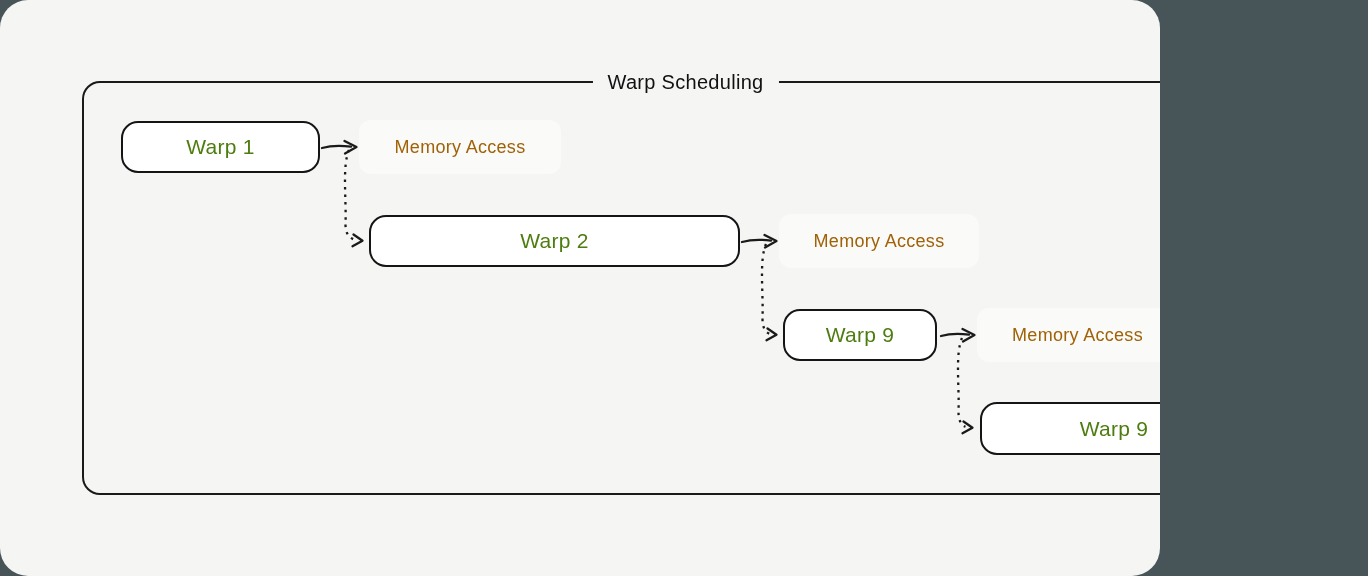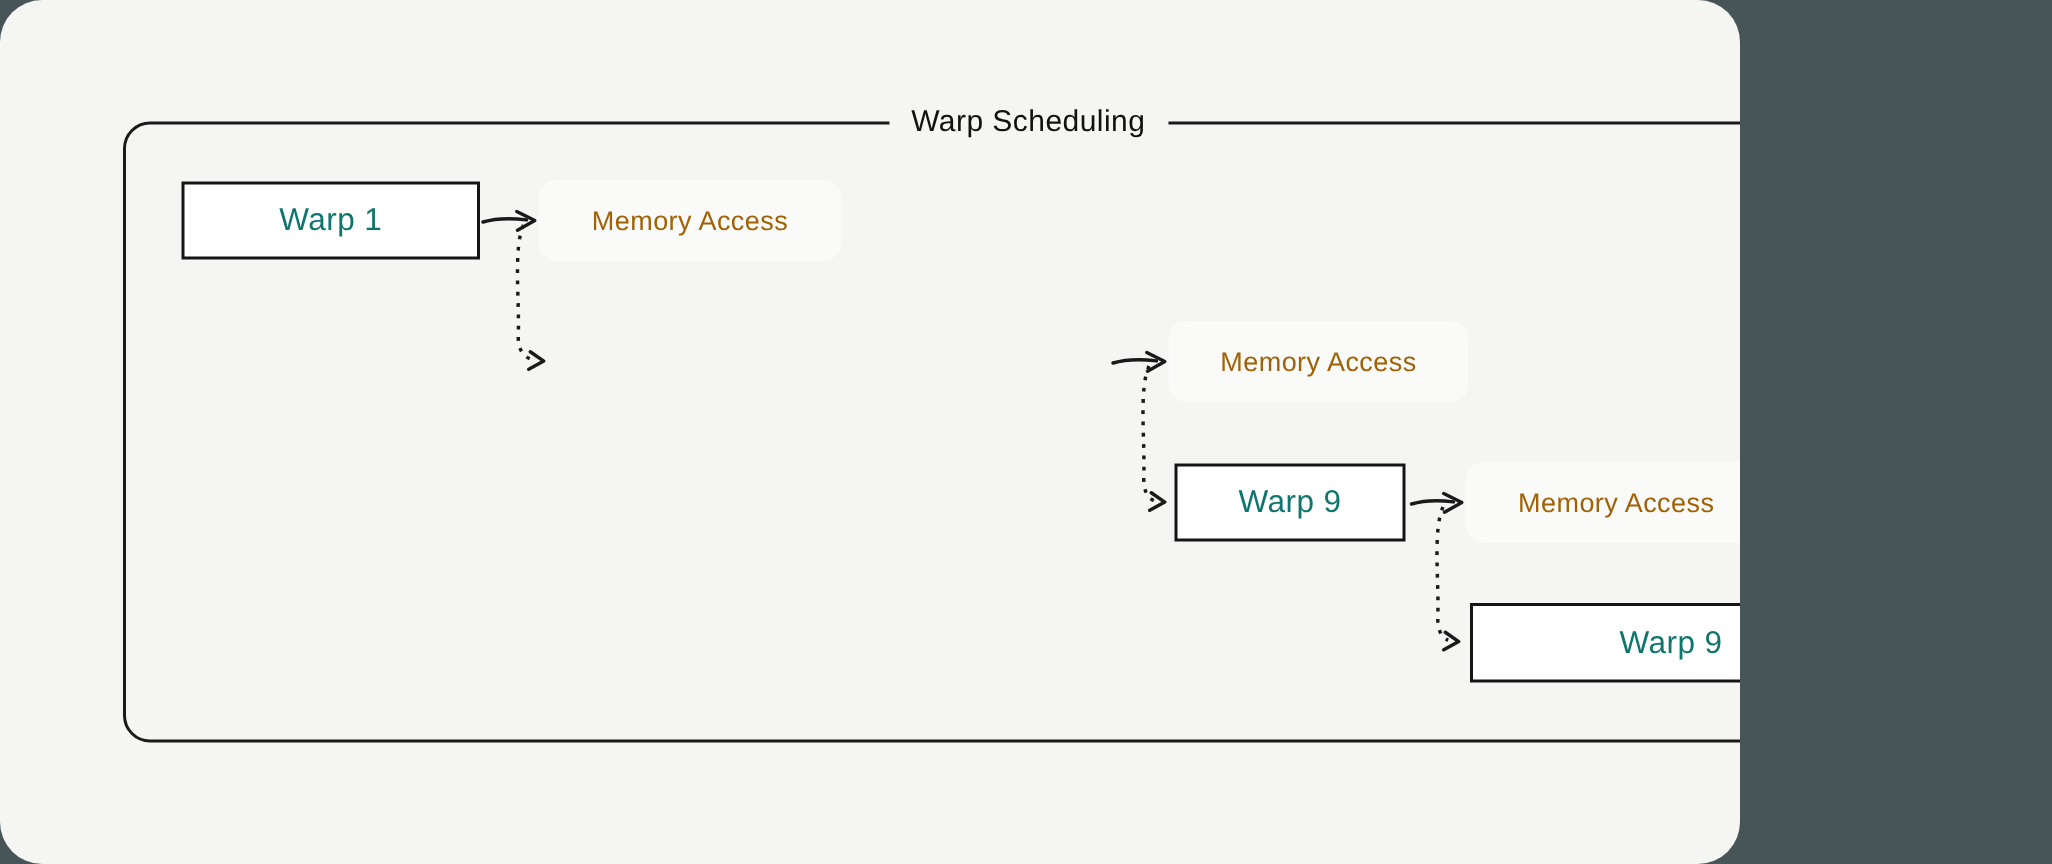--- a/index.html
+++ b/index.html
@@ -37,25 +37,25 @@
   }
   .node{
     position:absolute;
     display:flex;align-items:center;justify-content:center;
     box-sizing:border-box;
     white-space:nowrap;
   }
   .warp{
     background:#ffffff;
     border:2.2px solid #151515;
-    border-radius:0;
+    border-radius:17px;
     font-size:21px;
     font-weight:500;
     letter-spacing:.3px;
-    color:#0f766e;
+    color:#4d7c0f;
   }
   .mem{
     background:#fafaf9;
     border-radius:12px;
     font-size:18px;
     font-weight:400;
     letter-spacing:.3px;
     color:#a16207;
   }
   .w1{left:121px;top:121px;width:199px;height:52px;}
@@ -120,20 +120,23 @@
     </g>
   </svg>
 
   <div class="node warp w1">
     <span>Warp 1</span>
   </div>
   <div class="node mem m1">
     <span>Memory Access</span>
   </div>
 
+  <div class="node warp w2">
+    <span>Warp 2</span>
+  </div>
   <div class="node mem m2">
     <span>Memory Access</span>
   </div>
 
   <div class="node warp w3">
     <span>Warp 9</span>
   </div>
   <div class="node mem m3">
     <span>Memory Access</span>
   </div>

